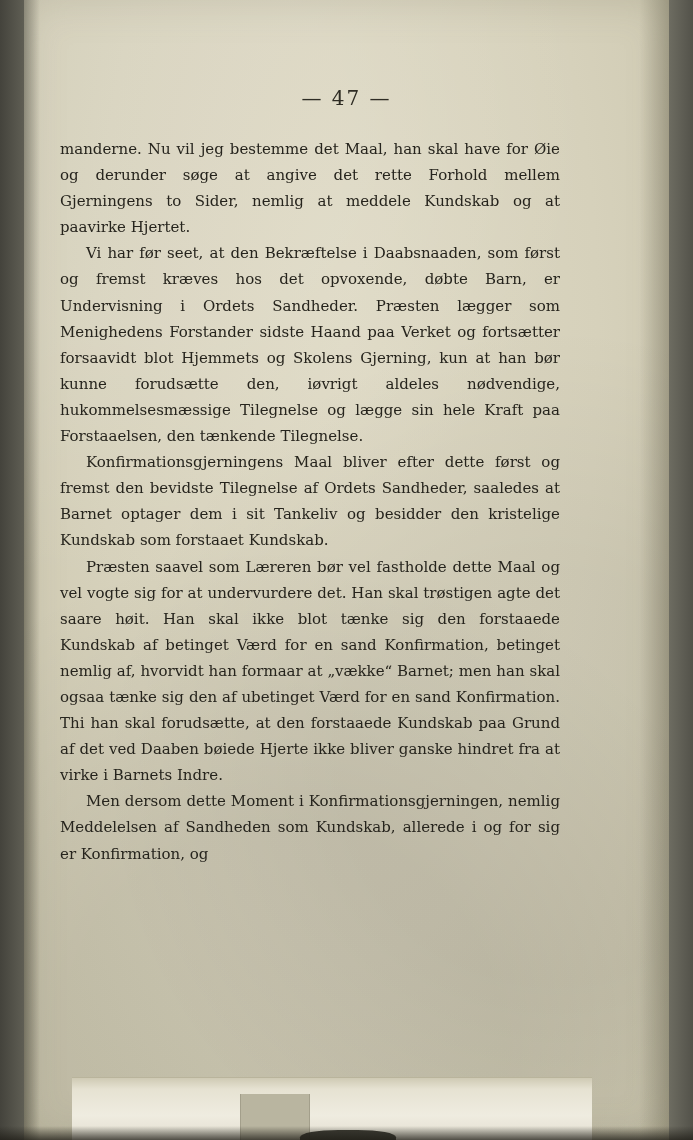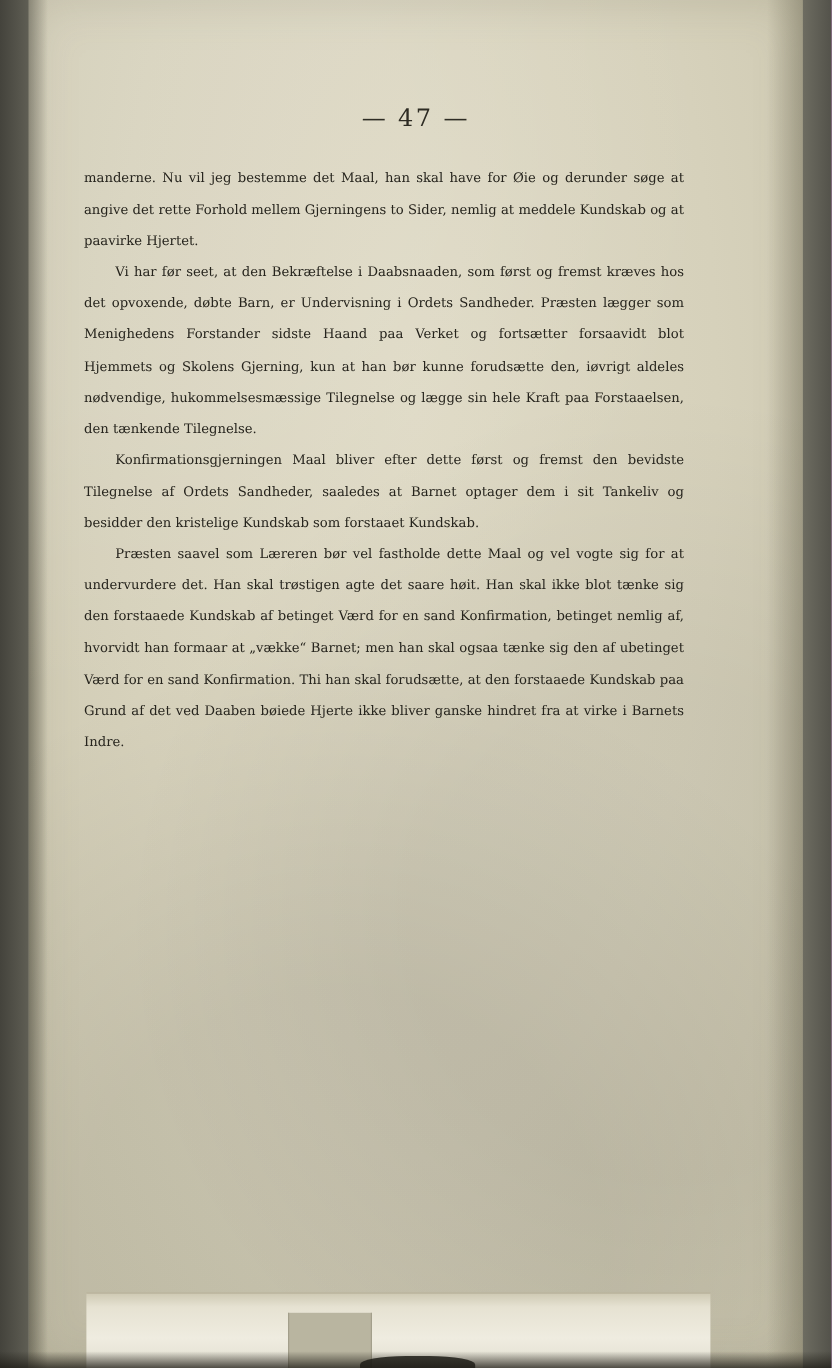--- a/index.html
+++ b/index.html
@@ -5,21 +5,21 @@
   html, body {
     margin: 0;
     padding: 0;
     background: #4a4a44;
   }
   #page {
     position: relative;
     width: 693px;
     height: 1140px;
     overflow: hidden;
-    background: #f0abfc;
+    background: #fca5a5;
     font-family: "DejaVu Serif", serif;
   }
   
   .scan-bg {
     position: absolute;
     inset: 0;
     background:
       linear-gradient(90deg, #4d4d46 0px, #5c5c53 10px, #6a6a60 22px, #6a6a60 100%);
   }
   
@@ -67,26 +67,26 @@
     right: 0;
     text-align: center;
     font-size: 20px;
     letter-spacing: 2px;
     color: #2e2c24;
     font-family: "DejaVu Serif", serif;
   }
   
   .textblock {
     position: absolute;
-    left: 24px;
+    left: 14px;
     top: 136px;
     width: 500px;
     padding: 0 0 0 22px;
     color: #26241d;
-    font-size: 11px;
+    font-size: 15px;
     line-height: 26.1px;
     text-align: justify;
     text-justify: inter-word;
     font-family: "DejaVu Serif", serif;
   }
   .textblock p {
     margin: 0;
     text-indent: 26px;
     hyphens: manual;
     -webkit-hyphens: manual;
@@ -156,22 +156,23 @@
   <div class="right-strip"></div>
 
   <div class="sheet">
     <div class="mottle"></div>
 
     <div class="page-number">— 47 —</div>
 
     <div class="textblock">
       <p class="noindent">manderne. Nu vil jeg bestemme det Maal, han skal have for Øie og derunder søge at angive det rette Forhold mellem Gjerningens to Sider, nemlig at meddele Kundskab og at paavirke Hjertet.</p>
       <p>Vi har før seet, at den Bekræftelse i Daabsnaaden, som først og fremst kræves hos det opvoxende, døbte Barn, er Undervisning i Ordets Sandheder. Præsten lægger som Menighedens Forstander sidste Haand paa Verket og fortsætter forsaavidt blot Hjemmets og Skolens Gjerning, kun at han bør kunne forudsætte den, iøvrigt aldeles nødvendige, hukommelsesmæssige Tilegnelse og lægge sin hele Kraft paa Forstaaelsen, den tænkende Tilegnelse.</p>
-      <p>Konfirmationsgjerningen Maal bliver efter dette først og fremst den bevidste Tilegnelse af Ordets Sandheder, saaledes at Barnet optager dem i sit Tankeliv og besidder den kristelige Kundskab som forstaaet Kundskab.</p>
+      <p>Konfirmationsgjerningens Maal bliver efter dette først og fremst den bevidste Tilegnelse af Ordets Sandheder, saaledes at Barnet optager dem i sit Tankeliv og besidder den kristelige Kundskab som forstaaet Kundskab.</p>
       <p>Præsten saavel som Læreren bør vel fastholde dette Maal og vel vogte sig for at undervurdere det. Han skal trøstigen agte det saare høit. Han skal ikke blot tænke sig den forstaaede Kundskab af betinget Værd for en sand Konfirmation, betinget nemlig af, hvorvidt han formaar at „vække“ Barnet; men han skal ogsaa tænke sig den af ubetinget Værd for en sand Konfirmation. Thi han skal forudsætte, at den forstaaede Kundskab paa Grund af det ved Daaben bøiede Hjerte ikke bliver ganske hindret fra at virke i Barnets Indre.</p>
+      <p>Men dersom dette Moment i Konfirmationsgjerningen, nemlig Meddelelsen af Sandheden som Kundskab, allerede i og for sig er Konfirmation, og</p>
     </div>
 
     <div class="slip"></div>
     <div class="slip-tab"></div>
   </div>
 
   <div class="dark-blob"></div>
   <div class="bottom-shadow"></div>
 </div>
 

